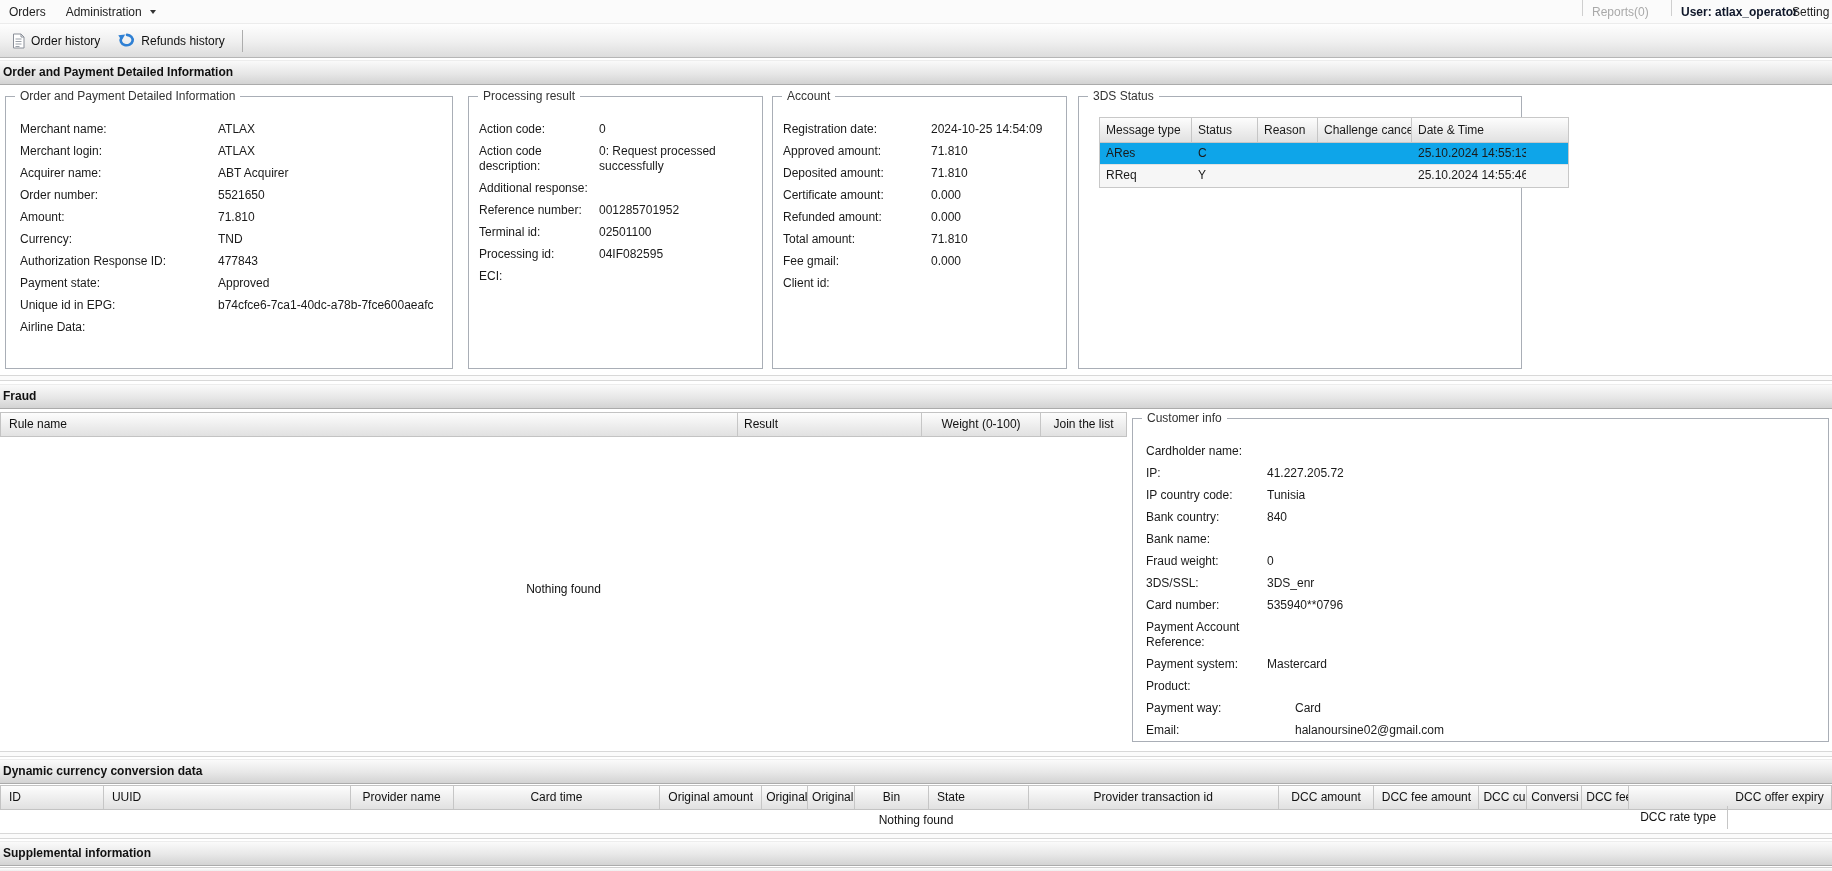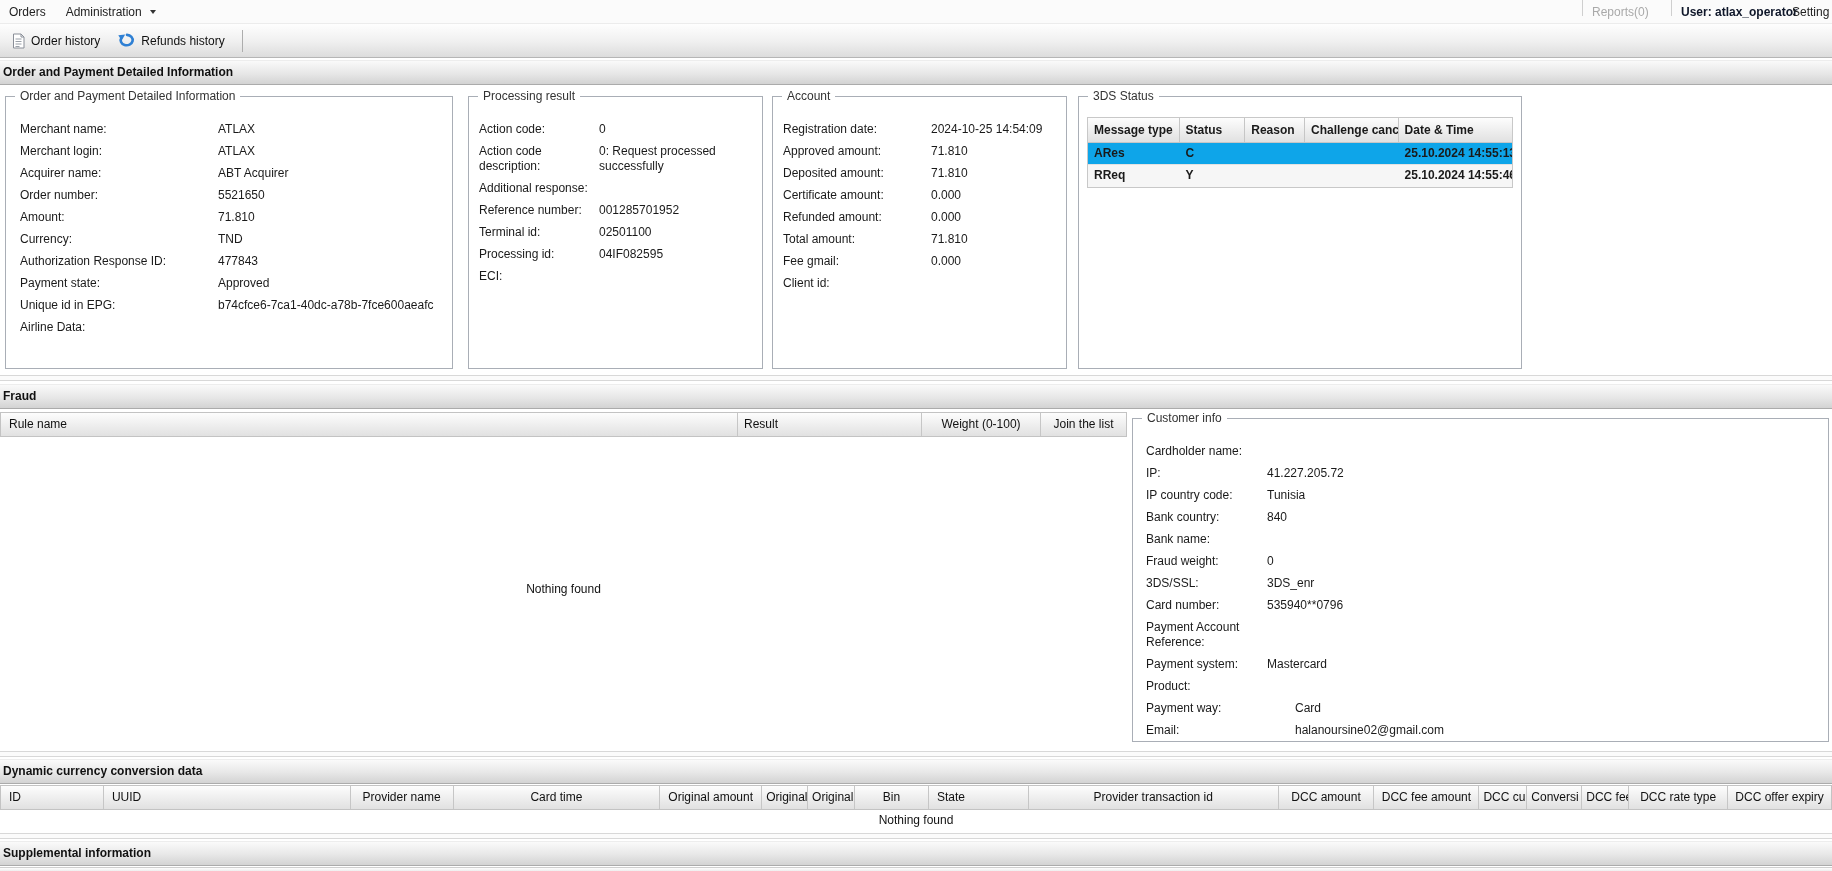--- a/index.html
+++ b/index.html
@@ -80,21 +80,21 @@
     border: 1px solid #c3c3c3;
     background: linear-gradient(to bottom, #fdfdfd 0%, #ececec 60%, #e1e1e1 100%);
   }
   .ghead .gcell {
     height: 23px; line-height: 23px; border-right: 1px solid #c6c6c6;
     white-space: nowrap; overflow: hidden; padding: 0 4px; color: #111;
   }
   .ghead .gcell:last-child { border-right: none; }
   .gcell.al { text-align: left; } .gcell.ac { text-align: center; }
   
-  .tds-table { position: absolute; top: 20px; left: 8px; width: 426px; border: 1px solid #c8c8c8; font-weight: bold; }
+  .tds-table { position: absolute; top: 20px; left: 20px; width: 470px; border: 1px solid #c8c8c8; }
   .tds-hrow { display: flex; height: 25px;
     background: linear-gradient(to bottom, #fdfdfd 0%, #ececec 60%, #e1e1e1 100%);
     border-bottom: 1px solid #c6c6c6; }
   .tds-hrow .tcell { line-height: 24px; border-right: 1px solid #c6c6c6; }
   .tds-hrow .tcell:last-child { border-right: none; }
   .tds-row { display: flex; height: 22px; border-bottom: 1px solid #e2e2e2; background: #0ea5e9; }
   .tds-row.alt { background: #f6f6f6; border-bottom: none; }
   .tds-row .tcell { line-height: 21px; }
   .tcell { padding: 0 6px; white-space: nowrap; overflow: hidden; }
   .tc0 { width: 92px; } .tc1 { width: 66px; } .tc2 { width: 60px; } .tc3 { width: 94px; } .tc4 { width: 114px; }
@@ -378,20 +378,20 @@
   <span class="gcell al" style="width:46px;">Original f</span>
   <span class="gcell al" style="width:47px;">Original c</span>
   <span class="gcell ac" style="width:74px;">Bin</span>
   <span class="gcell al" style="width:100px; padding-left:8px;">State</span>
   <span class="gcell ac" style="width:250px;">Provider transaction id</span>
   <span class="gcell ac" style="width:96px;">DCC amount</span>
   <span class="gcell ac" style="width:105px;">DCC fee amount</span>
   <span class="gcell al" style="width:48px;">DCC curr</span>
   <span class="gcell al" style="width:55px;">Conversi</span>
   <span class="gcell al" style="width:47px;">DCC fee</span>
-  <span class="gcell ac" style="width:99px;">DCC rate type</span>
+  <span class="gcell ac" style="width:99px;margin-top:20px;">DCC rate type</span>
   <span class="gcell ac" style="width:103px;">DCC offer expiry</span>
 </div>
 <div class="empty-text" style="top:813px; left:0; width:1832px;">Nothing found</div>
 
 <div class="hdiv" style="top:833px;"></div>
 <div class="section-bar" style="top:841px;">Supplemental information</div>
 <div class="bottom-strip"></div>
 
 </body></html>

